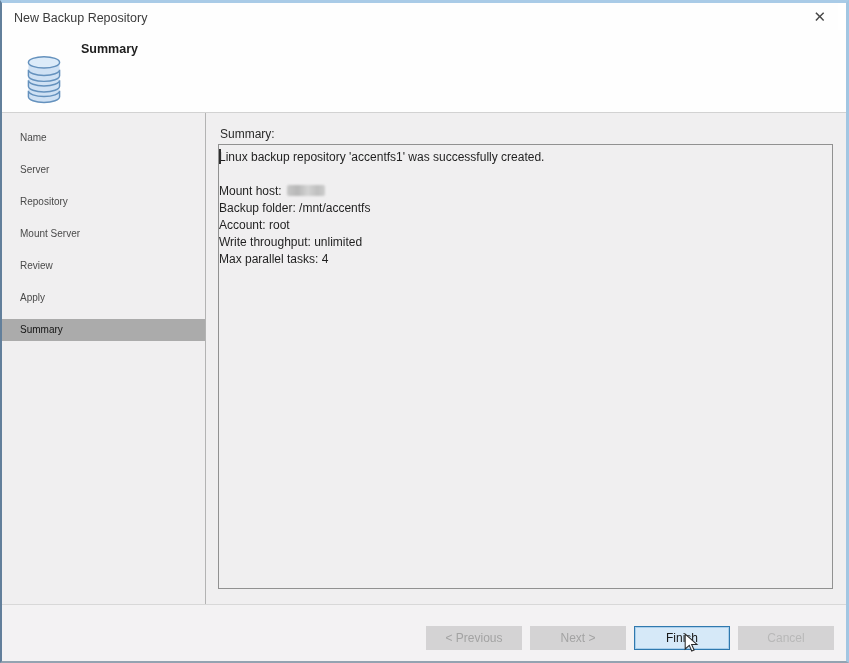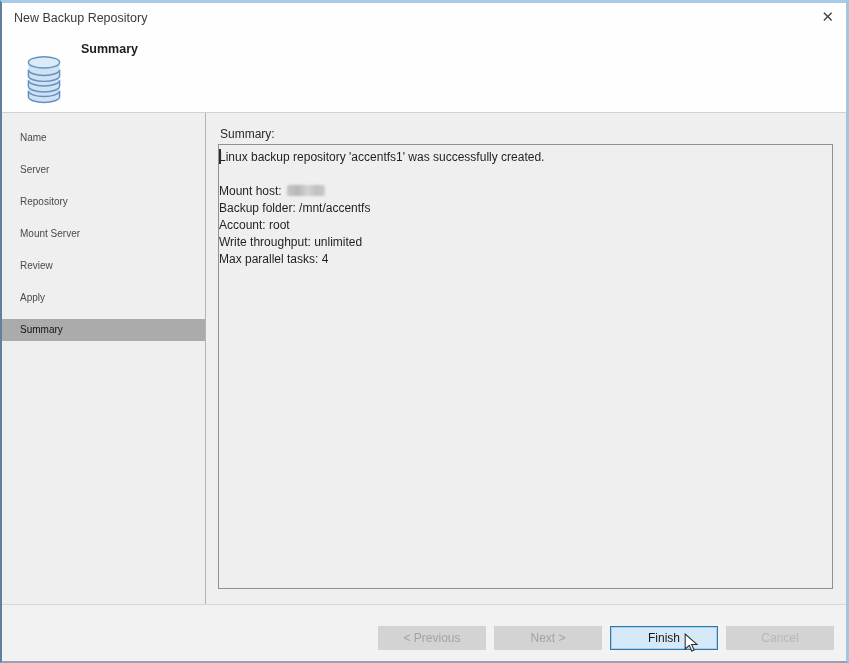--- a/index.html
+++ b/index.html
@@ -2,21 +2,21 @@
 <html><head>
 <meta charset="utf-8">
 <style>
   * { margin:0; padding:0; box-sizing:border-box; }
   html,body { width:849px; height:663px; font-family:"Liberation Sans", sans-serif; background:#fff; }
   .window {
     position:relative; width:849px; height:663px; background:#fff; overflow:hidden;
     border-top:3px solid #a9cbe7; border-right:3px solid #a2c6e2;
     border-left:2px solid #627f9b; border-bottom:2px solid #93a3b1;
   }
-  .titlebar { position:absolute; top:0; left:0; right:0; height:27px; background:#fefefe; }
+  .titlebar { position:absolute; top:0; left:0; right:8px; height:27px; background:#fefefe; }
   .title-text { position:absolute; left:12px; top:8px; font-size:12.5px; color:#3b3b3b; }
   .close-btn { position:absolute; right:12px; top:5px; font-size:15px; color:#474747; cursor:default; line-height:18px; }
   .header { position:absolute; top:27px; left:0; right:0; height:83px; background:#fefefe; border-bottom:1px solid #d2d2d2; }
   .wizard-icon { position:absolute; left:20px; top:22px; }
   .step-title { position:absolute; left:79px; top:12px; font-size:12.5px; font-weight:bold; color:#1e1e1e; }
   .step-desc { position:absolute; left:79px; top:34px; font-size:12px; color:#2a2a2a; }
   .body { position:absolute; top:110px; left:0; right:0; height:491px; background:#f0eff0; }
   .sidebar { position:absolute; top:0; left:0; bottom:0; width:204px; border-right:1px solid #b3b3b3; padding-top:14px; background:#f0eff0; }
   .nav-item { height:22px; line-height:22px; margin-bottom:10px; padding-left:18px; font-size:10px; color:#4a4a4a; cursor:default; }
   .nav-item.active { background:#ababab; color:#141414; }
@@ -30,21 +30,21 @@
   .sline { font-size:12px; color:#1f1f1f; line-height:17px; white-space:pre; }
   .sline.blank { height:17px; }
   .redacted {
     display:inline-block; width:38px; height:11px; margin-left:5px; vertical-align:-1px; border-radius:2px;
     background:linear-gradient(90deg,#c7c7c7,#b7b7b7 28%,#d3d3d3 55%,#bfbfbf 80%,#cccccc);
     filter:blur(1.3px);
   }
   .footer { position:absolute; left:0; right:0; bottom:0; top:601px; background:#f3f2f3; border-top:1px solid #d8d8d8; }
   .btn-row { position:absolute; right:12px; top:21px; display:flex; gap:8px; }
   .btn {
-    width:108px; height:24px; font-size:12px; font-family:"Liberation Sans", sans-serif;
+    width:96px; height:24px; font-size:12px; font-family:"Liberation Sans", sans-serif;
     border:1px solid transparent; background:#d4d3d4; color:#a3a3a3; text-align:center;
   }
   .btn.cancel { color:#b8b8b8; }
   .btn.primary { background:#d6e9f8; border:1px solid #3079ae; box-shadow:inset 0 0 0 1px #aacfeb; color:#1a1a1a; }
   .cursor { position:absolute; left:682px; top:630px; width:15px; height:21px; z-index:10; pointer-events:none; }
 </style>
 </head>
 <body>
 
 <div class="window">

